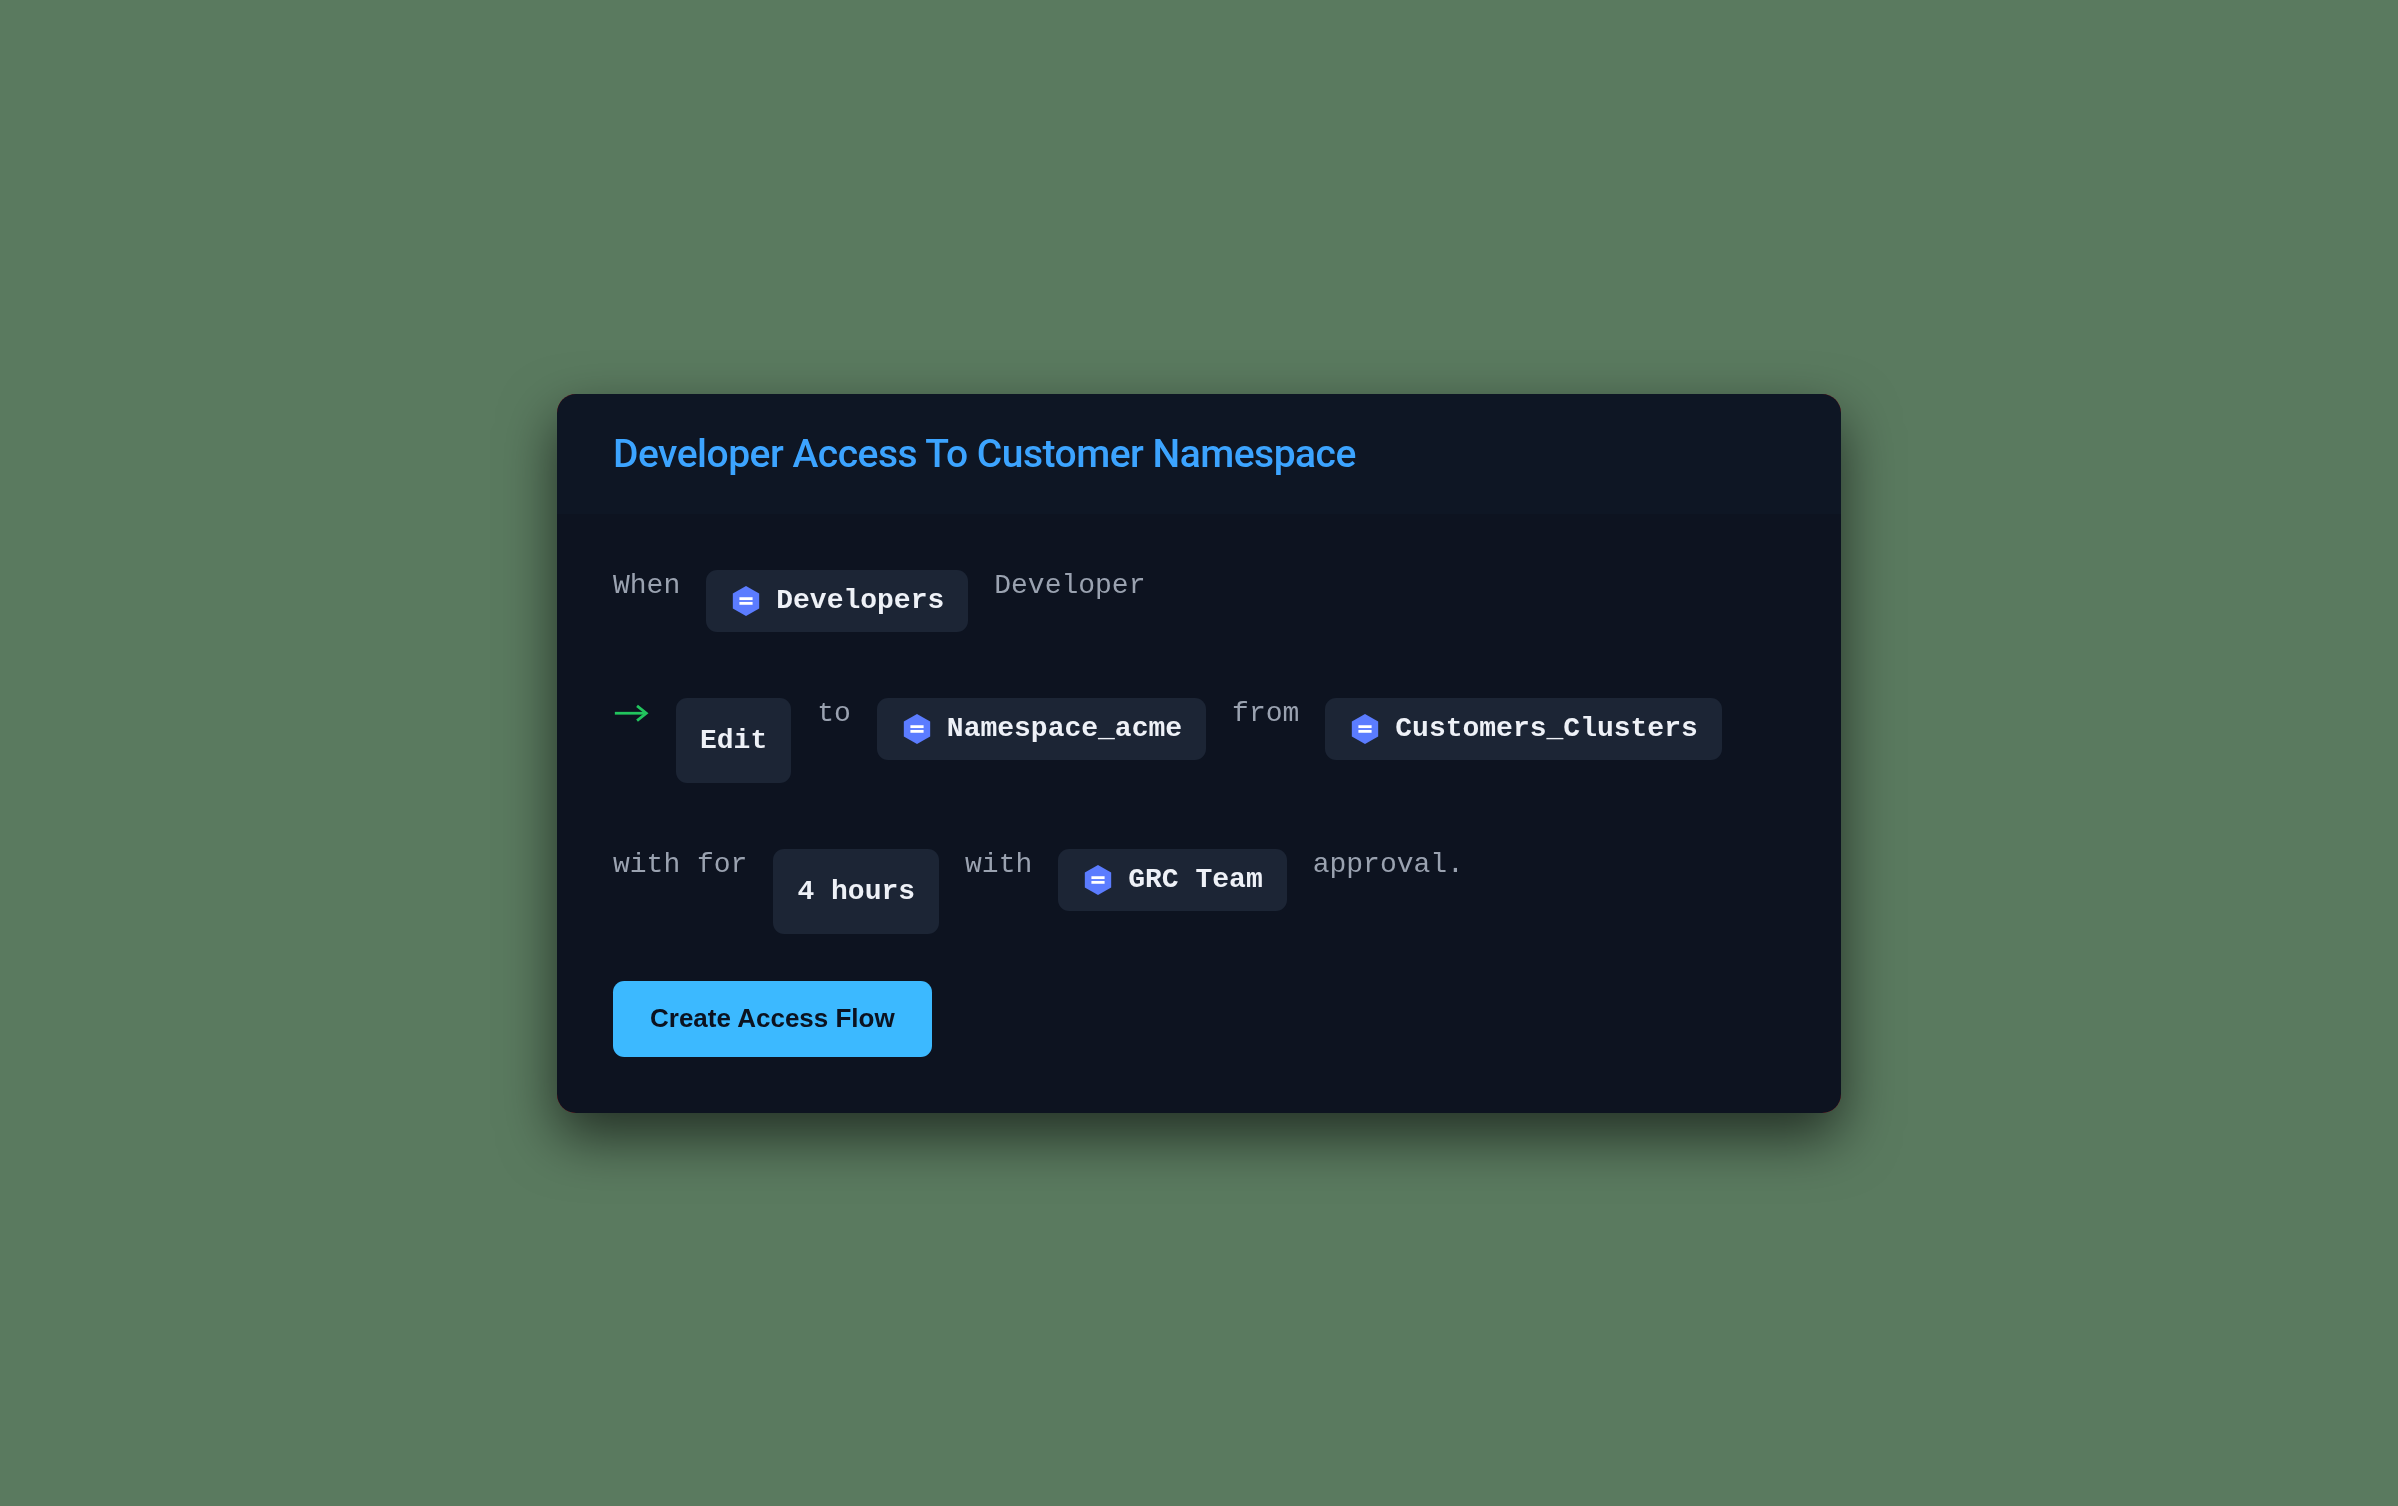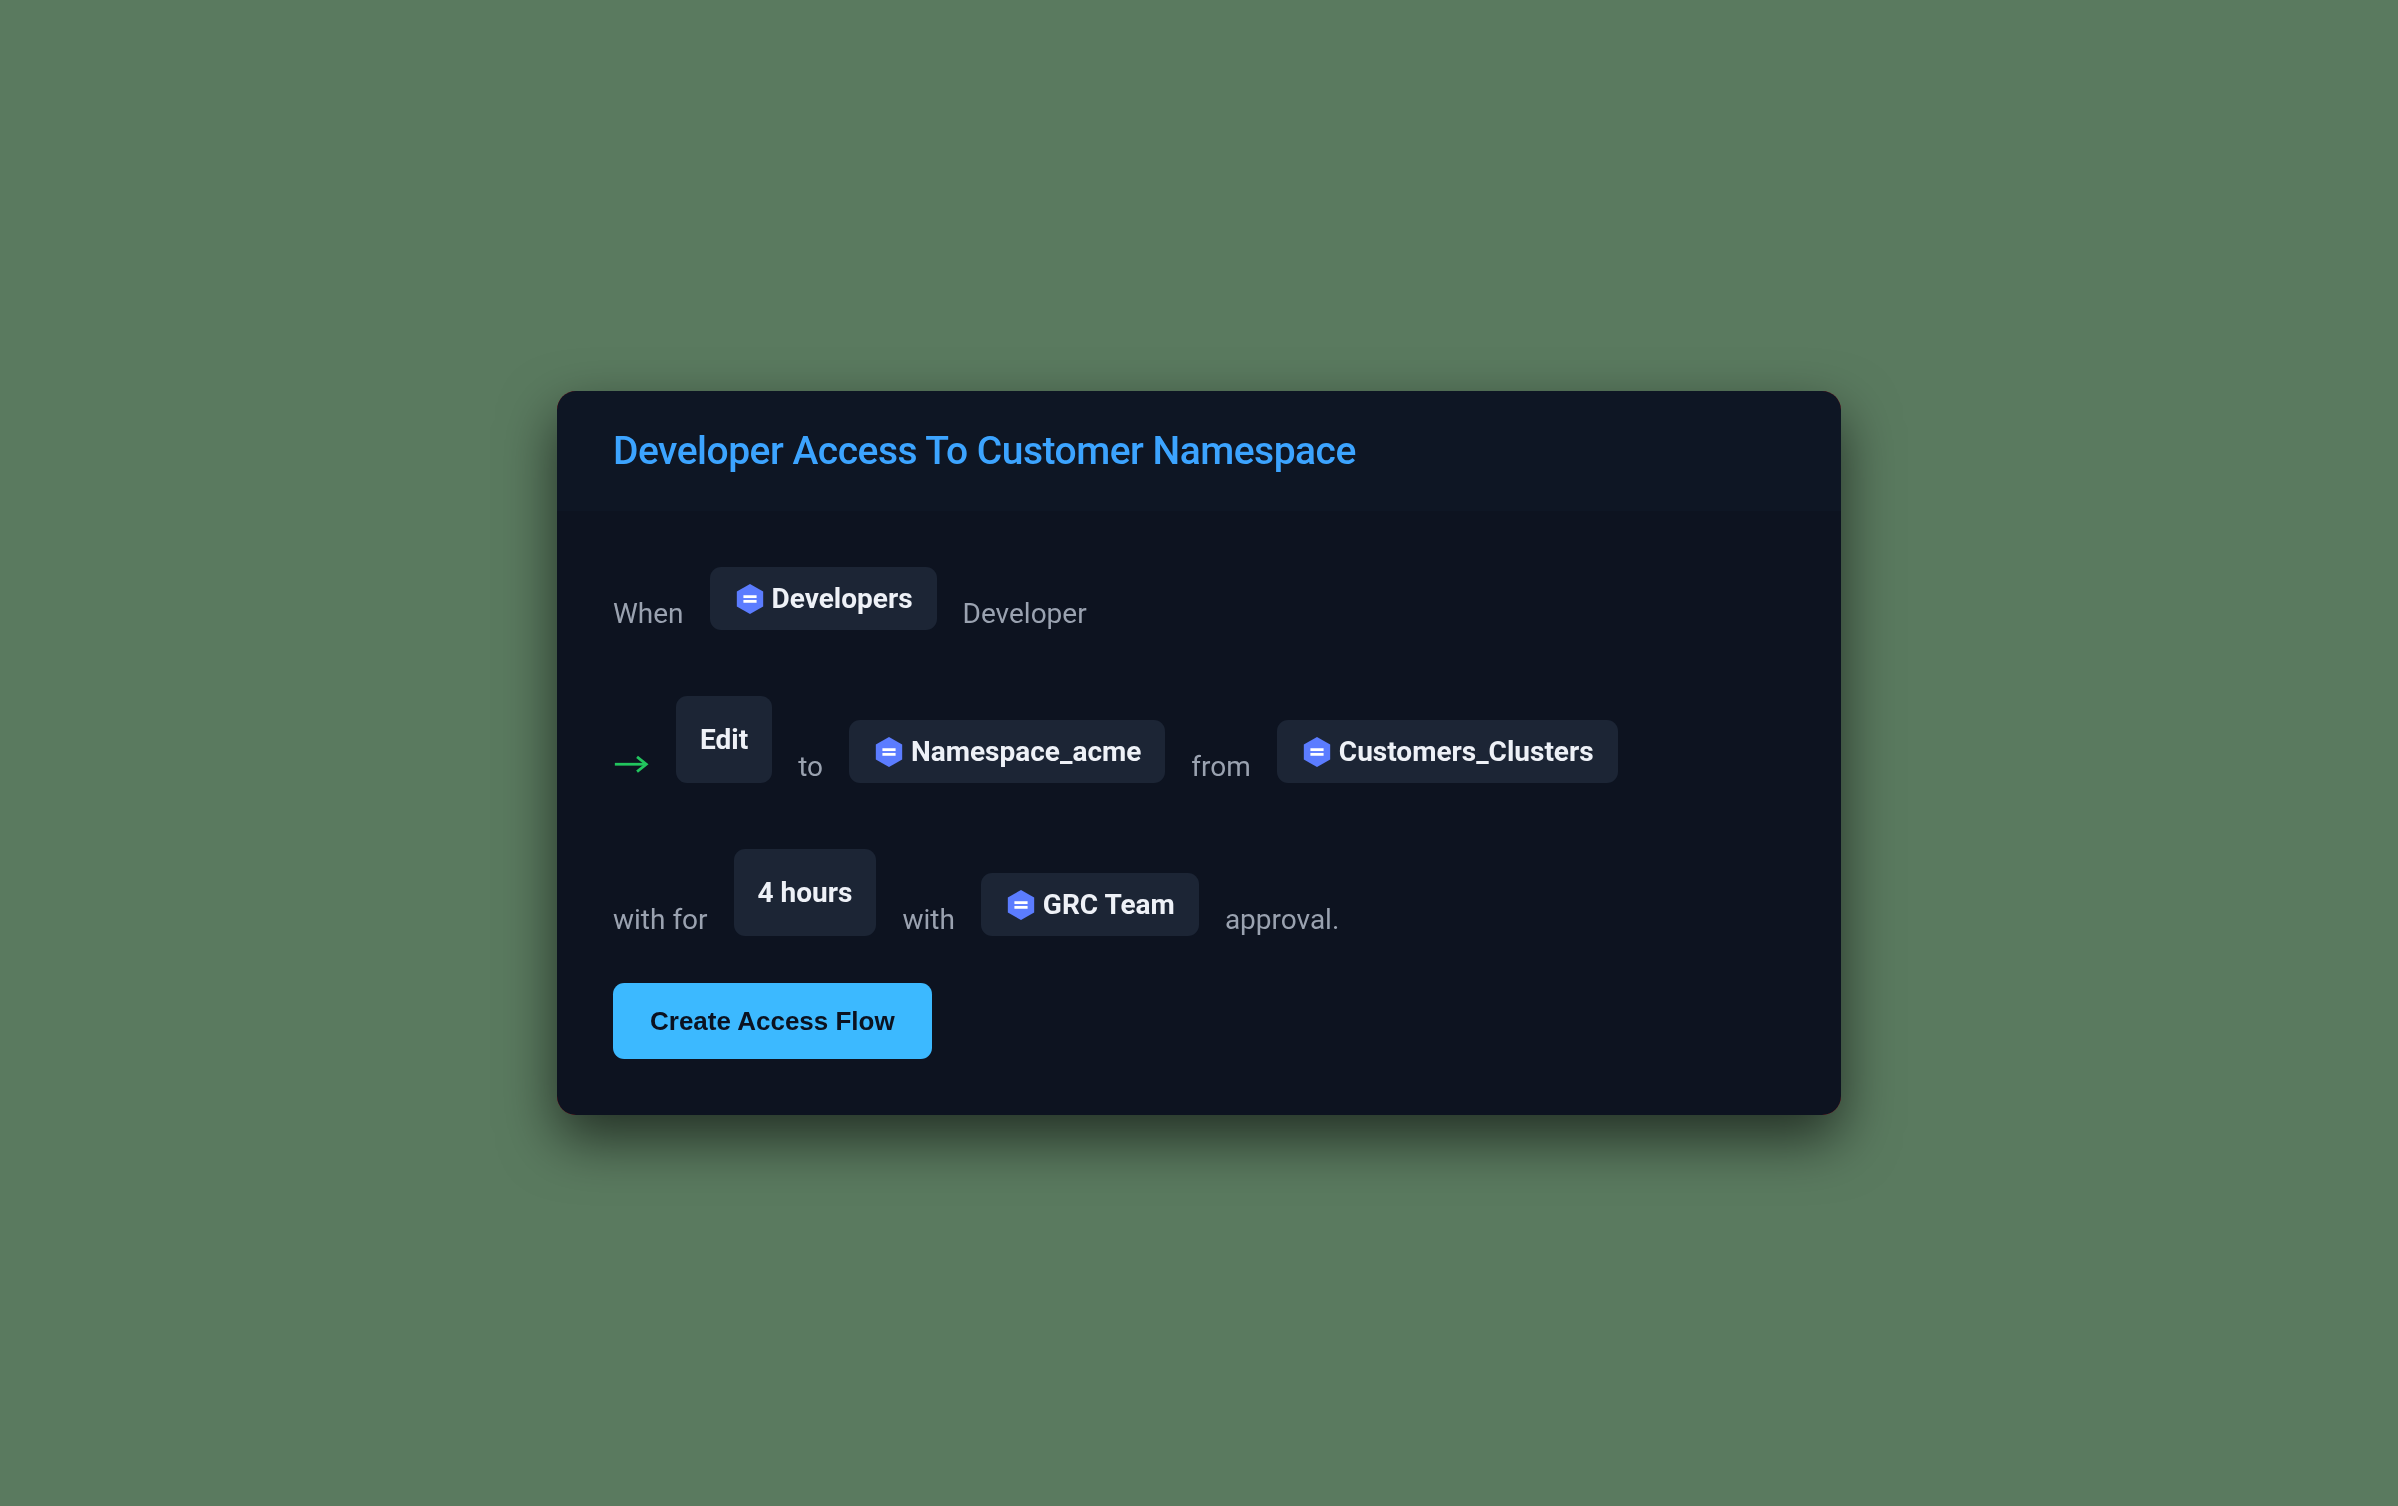--- a/index.html
+++ b/index.html
@@ -28,35 +28,36 @@
     font-size: 39px;
     font-weight: 500;
     letter-spacing: -0.5px;
   }
   .body {
     background: #0d1320;
     padding: 56px 56px 56px 56px;
   }
   .row {
     display: flex;
-    align-items: flex-end;
+    align-items: flex-start;
     gap: 26px;
     margin-bottom: 66px;
     flex-wrap: wrap;
+    font-family: Liberation Mono, monospace;
   }
   .row:last-of-type { margin-bottom: 47px; }
   .plain {
     color: #9aa2b0;
     font-size: 28px;
     font-weight: 400;
   }
   .chip {
     display: inline-flex;
     align-items: center;
-    gap: 6px;
+    gap: 14px;
     background: #1c2535;
     border-radius: 11.2px;
     padding: 15px 24px;
     color: #eef1f7;
     font-size: 28px;
     font-weight: 700;
     cursor: pointer;
   }
   .chip-plain {
     display: inline-flex;

